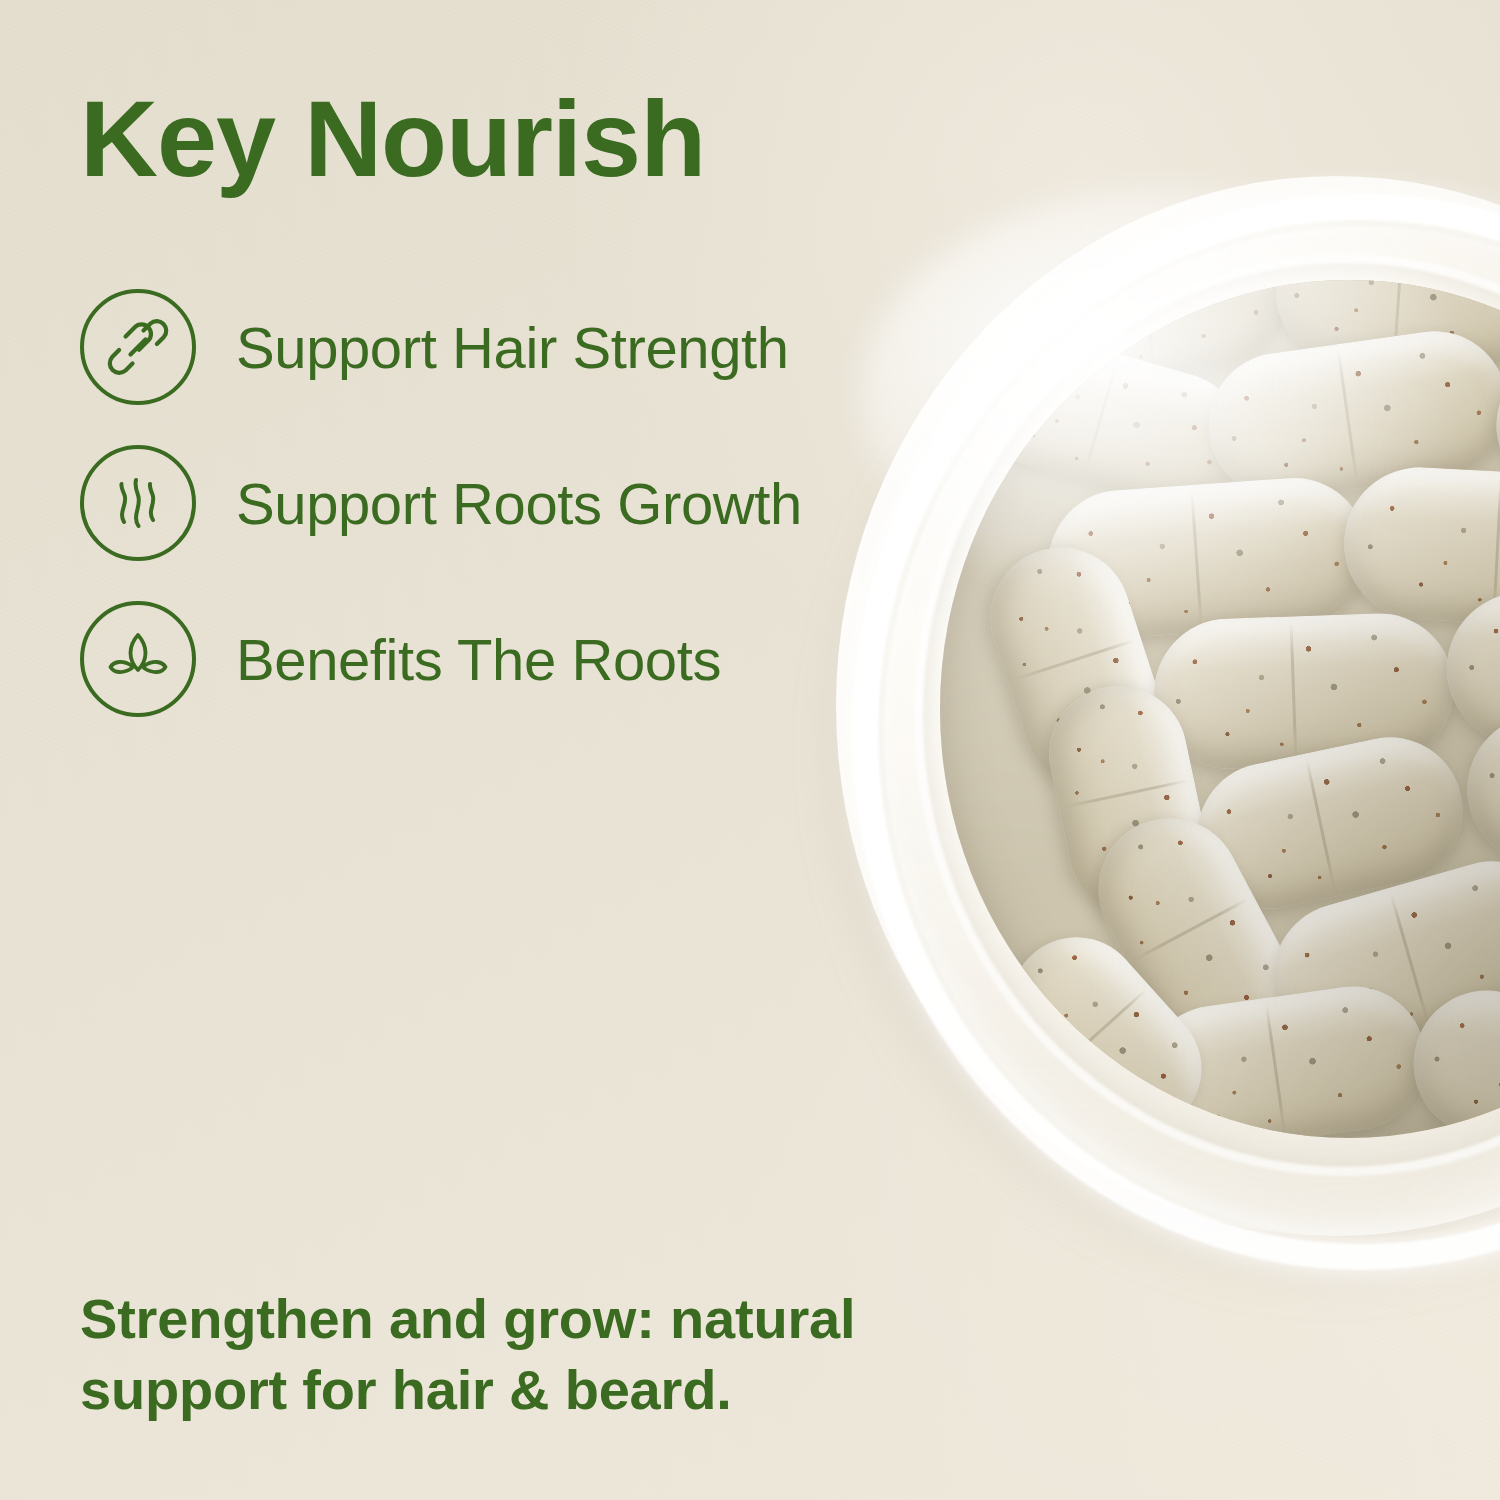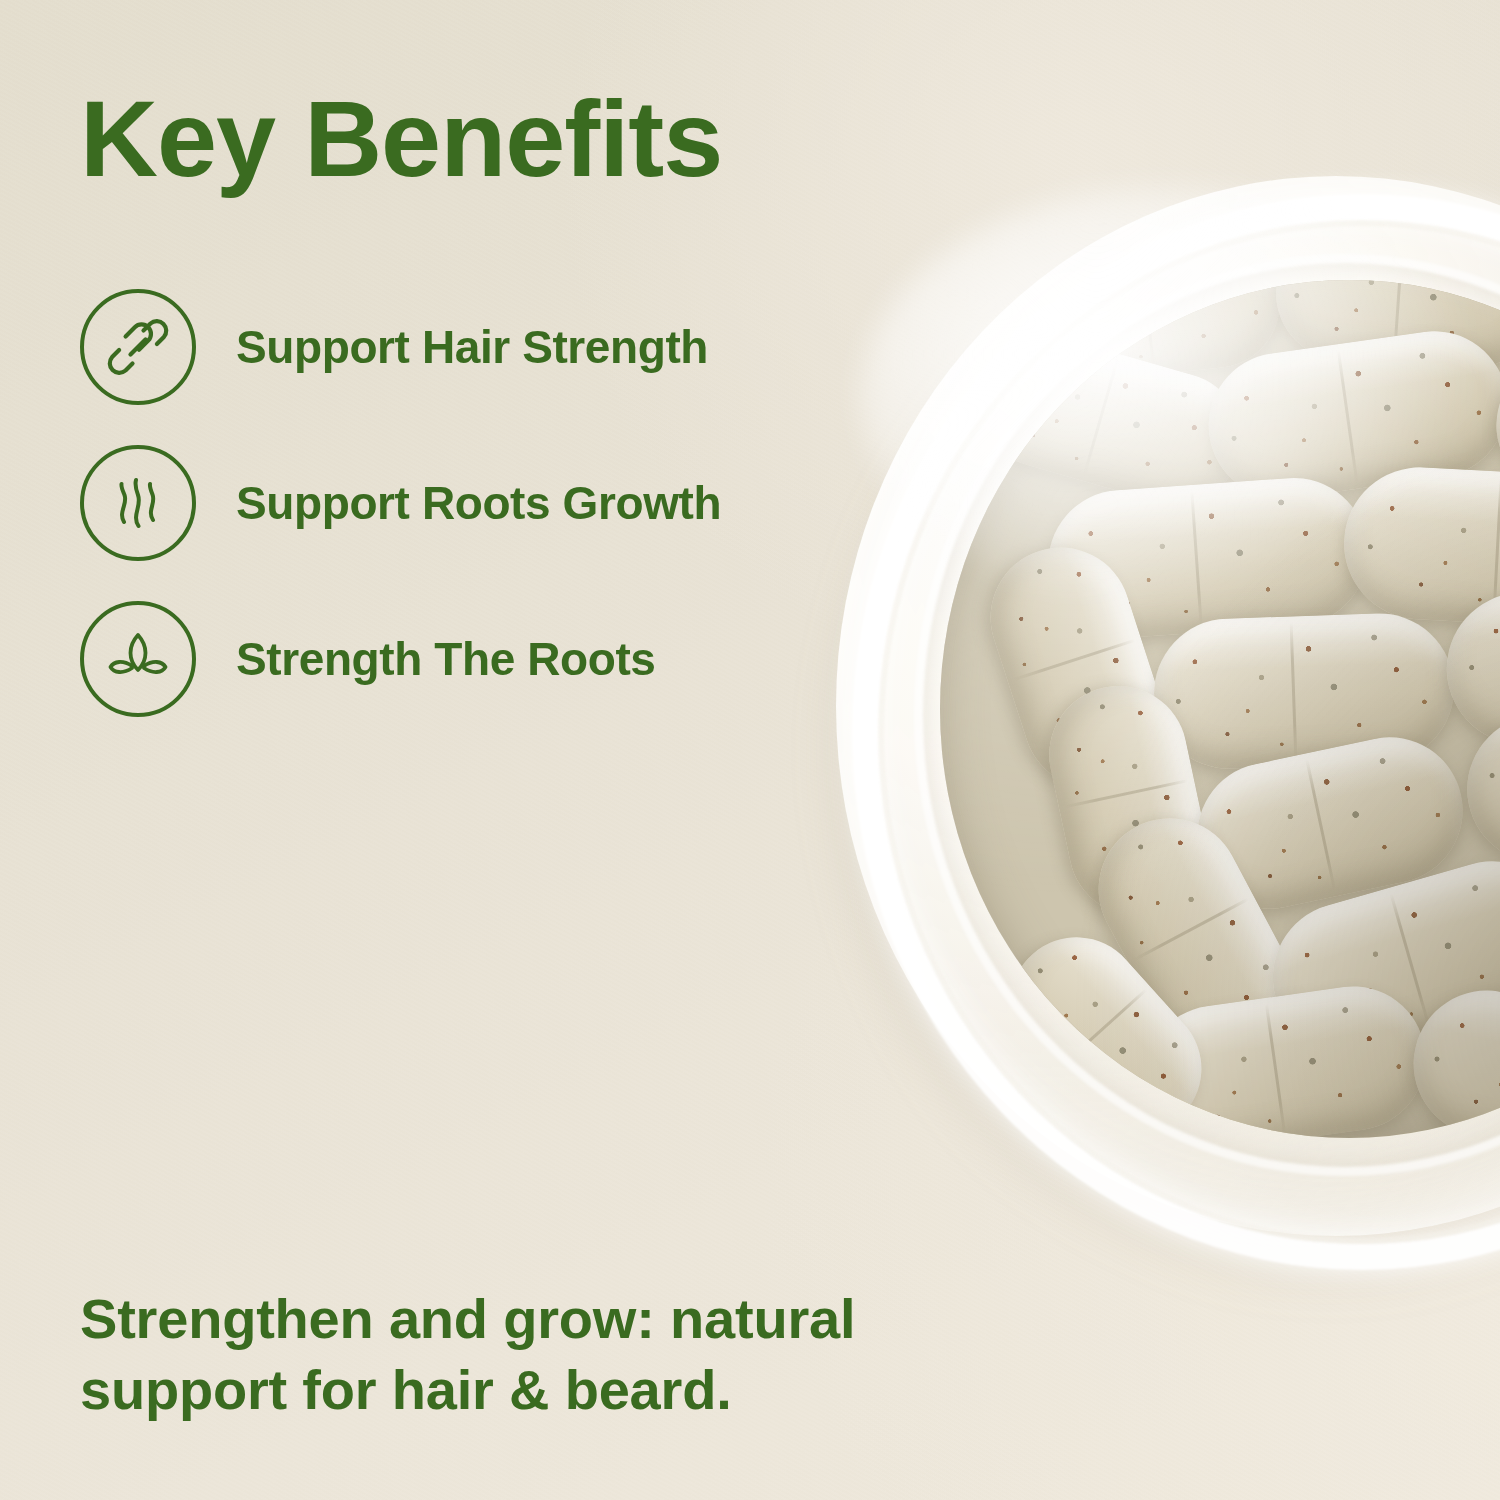--- a/index.html
+++ b/index.html
@@ -206,22 +206,22 @@
     border-radius: 50%;
     border: 4px solid #3a6b20;
     display: flex;
     align-items: center;
     justify-content: center;
     box-sizing: border-box;
   }
   .icon-badge svg { display: block; }
   .benefit-label {
     margin-left: 40px;
-    font-size: 46px;
-    font-weight: 700;
+    font-size: 58px;
+    font-weight: 400;
     color: #3a6b20;
     white-space: nowrap;
     font-stretch: condensed;
     letter-spacing: -.4px;
   }
 
   .caption {
     position: absolute;
     left: 80px;
     top: 1284px;
@@ -274,21 +274,21 @@
       <div class="cap" style="left:56px;  top:690px; width:220px; height:132px; transform:rotate(48deg);"></div>
 
       <div class="jar-mouth-shade"></div>
     </div>
 
     <div class="jar-rim"></div>
     <div class="jar-rim-inner"></div>
     <div class="jar-gloss"></div>
   </div>
 
-  <div class="title">Key Benefits</div>
+  <div class="title">Key Nourish</div>
 
   <div class="benefits">
 
     <div class="benefit-row">
       <div class="icon-badge">
         <svg width="70" height="70" viewBox="0 0 70 70" fill="none" stroke="#3a6b20" stroke-width="4.2" stroke-linecap="round" stroke-linejoin="round">
           <path d="M40.5 18.5 L47.5 11.5 a9.5 9.5 0 0 1 13.4 13.4 L53.9 31.9"></path>
           <path d="M29.5 51.5 L22.5 58.5 a9.5 9.5 0 0 1 -13.4 -13.4 L16.1 38.1"></path>
           <path d="M27.5 42.5 L42.5 27.5"></path>
           <path d="M22.6 24.4 L31.8 15.2 a9.5 9.5 0 0 1 13.4 0 a9.5 9.5 0 0 1 0 13.4 L36 37.8"></path>
@@ -309,20 +309,20 @@
     </div>
 
     <div class="benefit-row">
       <div class="icon-badge">
         <svg width="72" height="72" viewBox="0 0 72 72" fill="none" stroke="#3a6b20" stroke-width="3.8" stroke-linecap="round" stroke-linejoin="round">
           <path d="M36 12 C46 23 46 37 36 47 C26 37 26 23 36 12 Z"></path>
           <path d="M30 45 C21 51 12 50 8.5 44 C12 38 21 37 30 43 Z"></path>
           <path d="M42 45 C51 51 60 50 63.5 44 C60 38 51 37 42 43 Z"></path>
         </svg>
       </div>
-      <div class="benefit-label">Strength The Roots</div>
+      <div class="benefit-label">Benefits The Roots</div>
     </div>
 
   </div>
 
   <div class="caption">Strengthen and grow: natural support for hair &amp; beard.</div>
 
 </div>
 
 </body></html>

